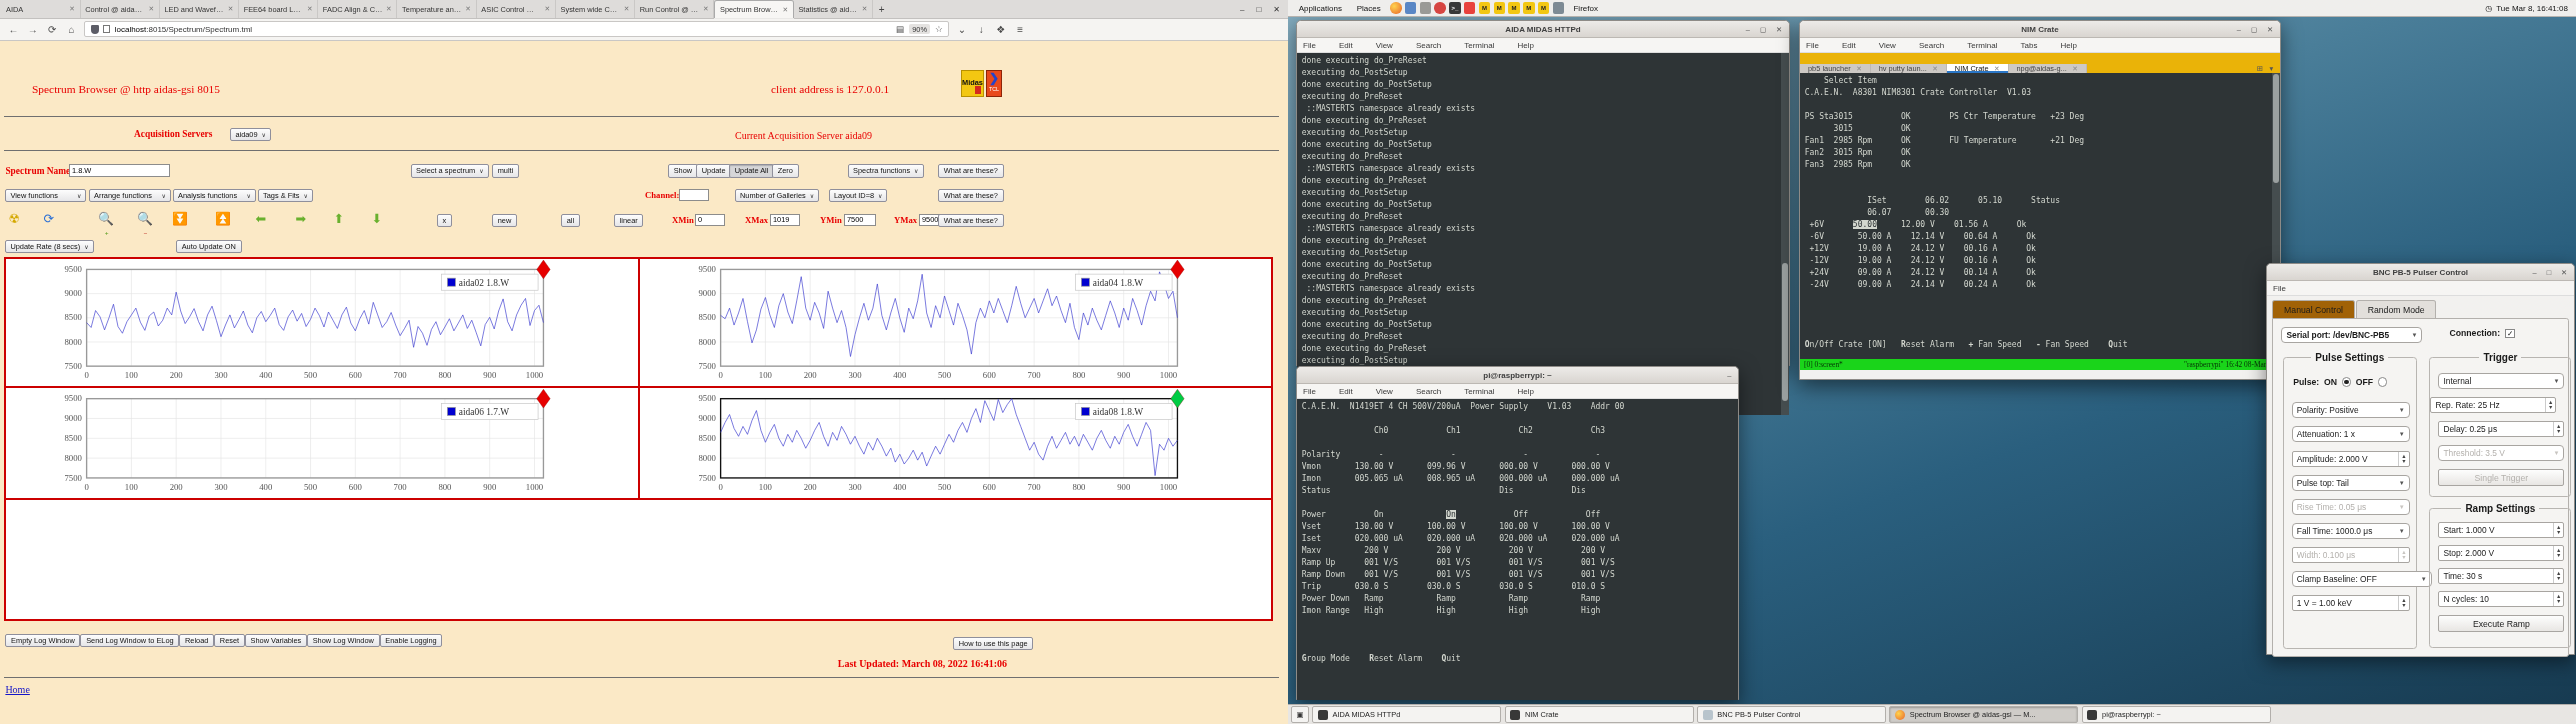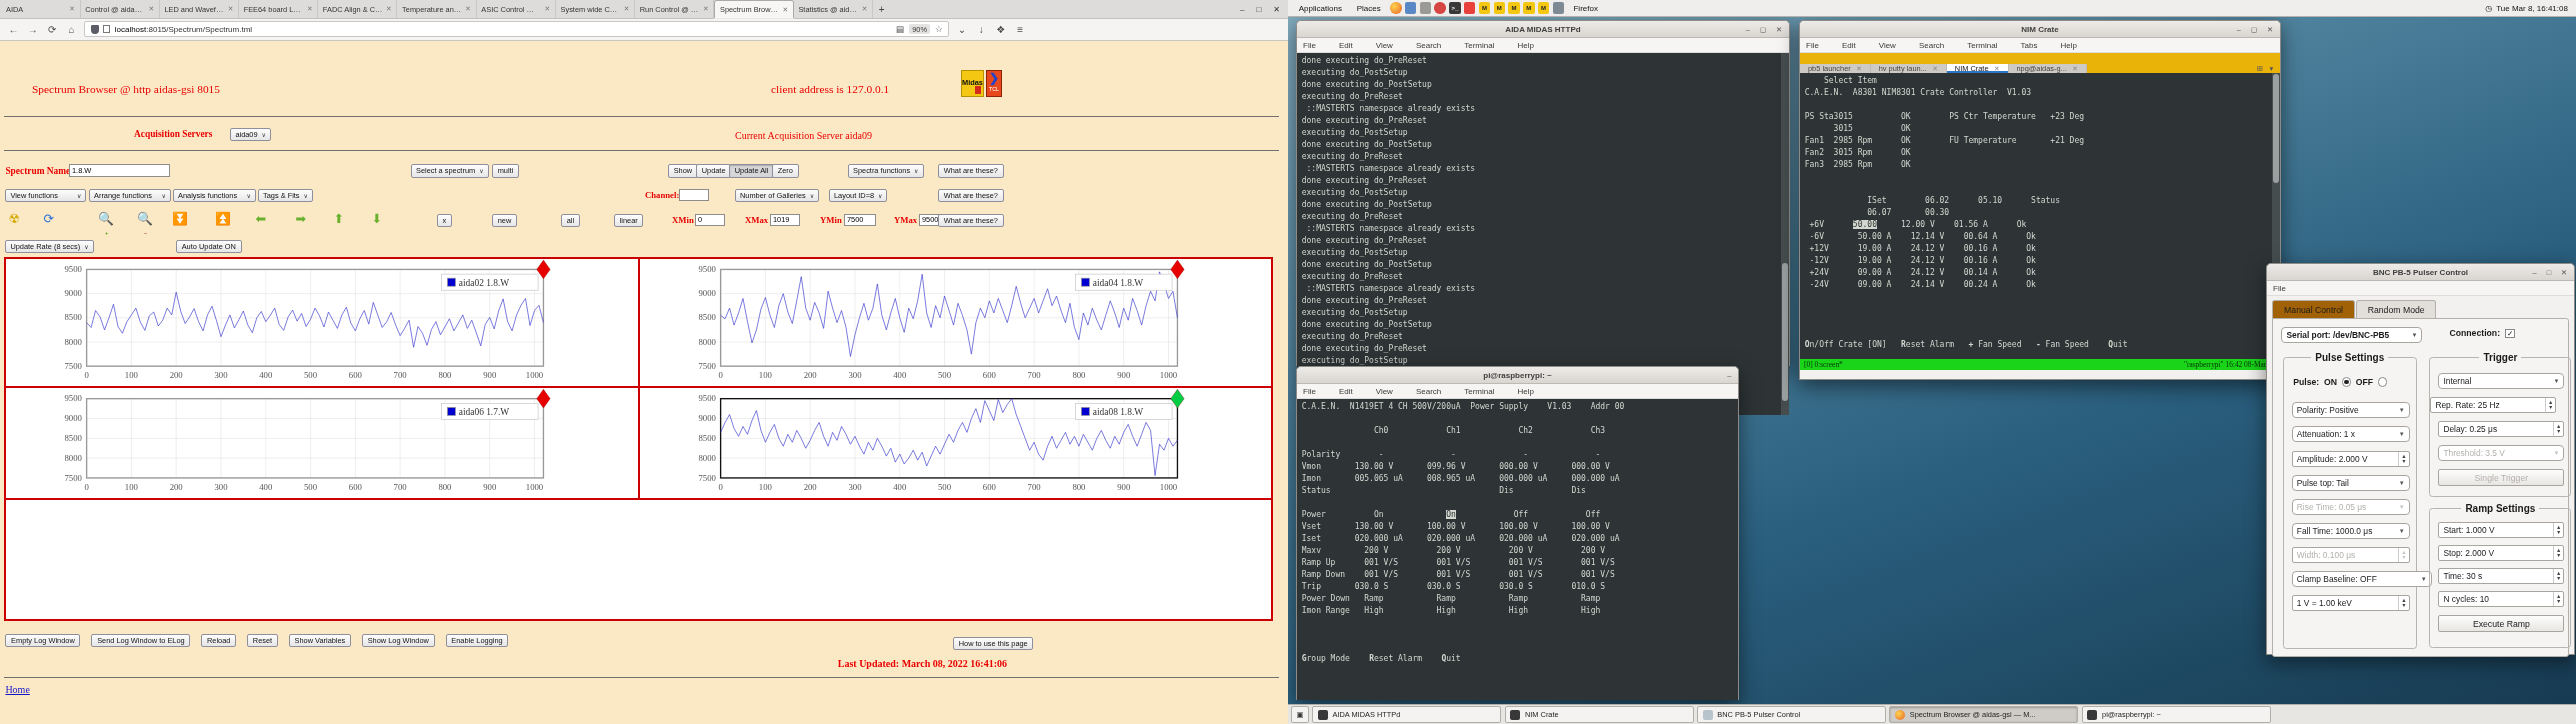--- a/index.html
+++ b/index.html
@@ -32,21 +32,21 @@
 .sel .ar{font-size:6px;color:#333}
 .btn{display:inline-flex;align-items:center;justify-content:center;background:linear-gradient(#fdfdfd,#e6e6e8);border:0.7px solid #8f8f9b;border-radius:2px;font-family:"Liberation Sans",sans-serif;font-size:7.4px;color:#111;padding:1.3px 4.7px;height:13.4px;white-space:nowrap}
 .btn.pressed{background:#d6d6d8;box-shadow:inset 0 0.7px 1.3px rgba(0,0,0,.25)}
 .inp{background:#fff;border:0.7px solid #8c8c8c;height:12.7px;font-family:"Liberation Sans",sans-serif;font-size:7.4px;padding:0 2px;color:#000;display:inline-flex;align-items:center}
 .flab{font-weight:bold;font-size:8.7px}
 .ticon{font-size:12.7px;line-height:14.8px;display:inline-block;width:17.4px;text-align:center}
 
 .charts{position:absolute;left:4px;width:1269px;border:1.3px solid #cc0000;background:#fff;display:grid;grid-template-columns:1fr 1fr;grid-template-rows:129px 112px 121px}
 .ccell{border:0.7px solid #cc0000;position:relative;background:#fff}
 .ccell.wide{grid-column:1/3}
-.footbtns{display:flex;gap:11px}
+.footbtns{display:flex;gap:0}
 .homelink{color:#1515c8;text-decoration:underline;font-size:10px}
 .logo{display:inline-block;position:relative;font-family:"Liberation Sans",sans-serif}
 .logo-midas{width:23px;height:27px;background:#f3c712;border:0.7px solid #b89000;color:#111;font-weight:bold;font-size:7.4px;text-align:center;line-height:23px}
 .logo-midas:after{content:"";position:absolute;right:2px;bottom:2px;width:6px;height:8px;background:#d42a1e}
 .logo-tcl{width:16px;height:27px;background:#e8491c;border:0.7px solid #8d2407;color:#fff;font-size:5.4px;text-align:center}
 .logo-tcl .f{color:#2244cc;font-size:12px;font-weight:bold;line-height:14.8px}
 
 .desk{background:linear-gradient(160deg,#85ADC0 0%,#4A7E99 35%,#2A5F7E 60%,#16394F 100%)}
 .panel{position:absolute;top:0;left:0;right:0;height:17px;background:#EFEEEC;border-bottom:0.7px solid #b5b2ae;display:flex;align-items:center;gap:4px;padding:0 5.4px;font-size:8px;color:#111;z-index:40}
 .pmenu{padding:1.3px 5.4px}

